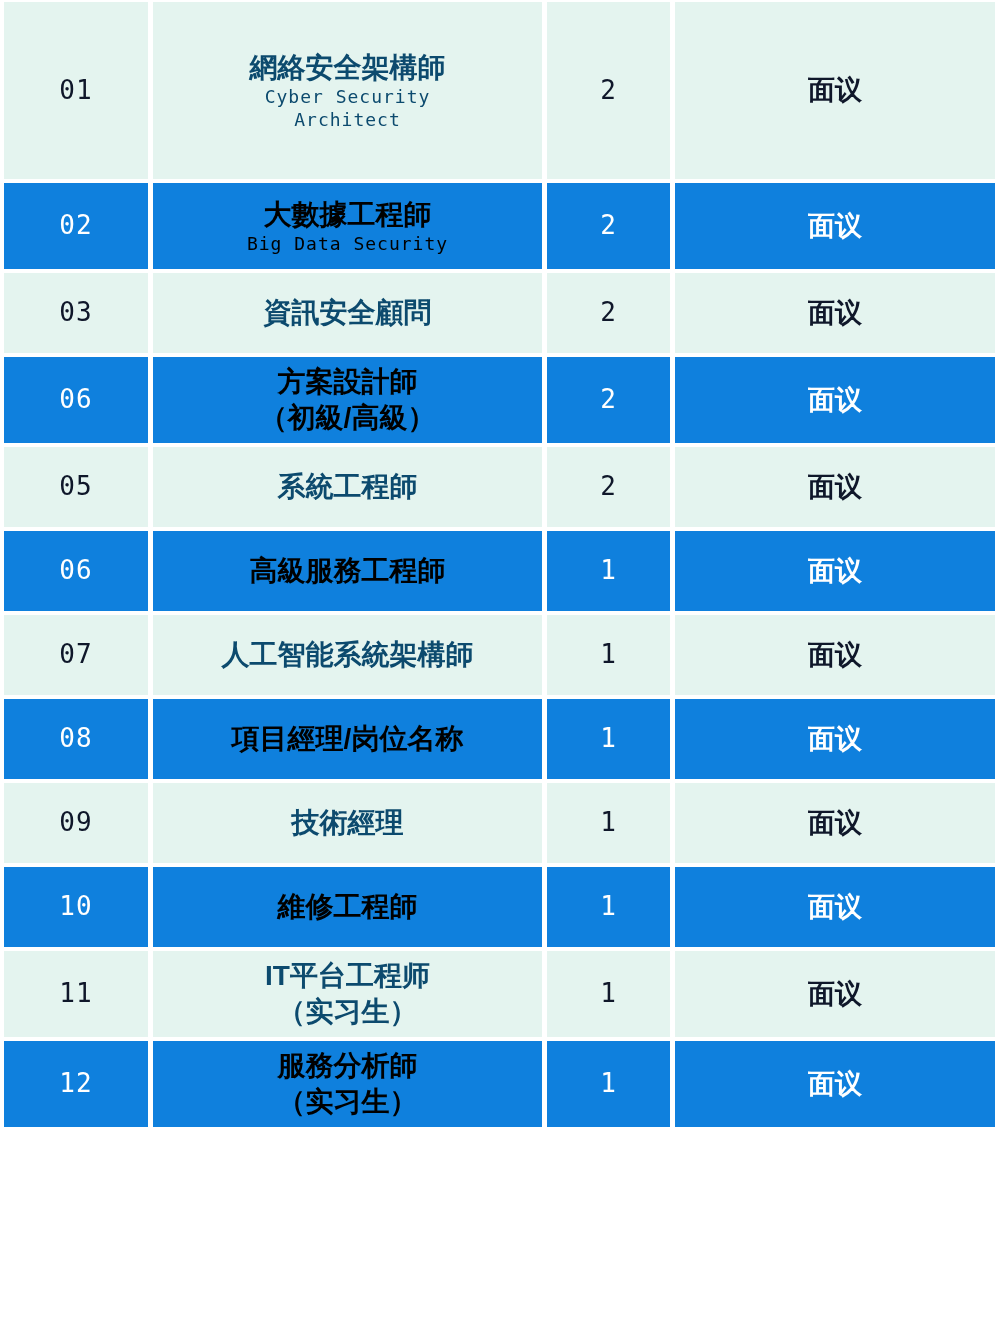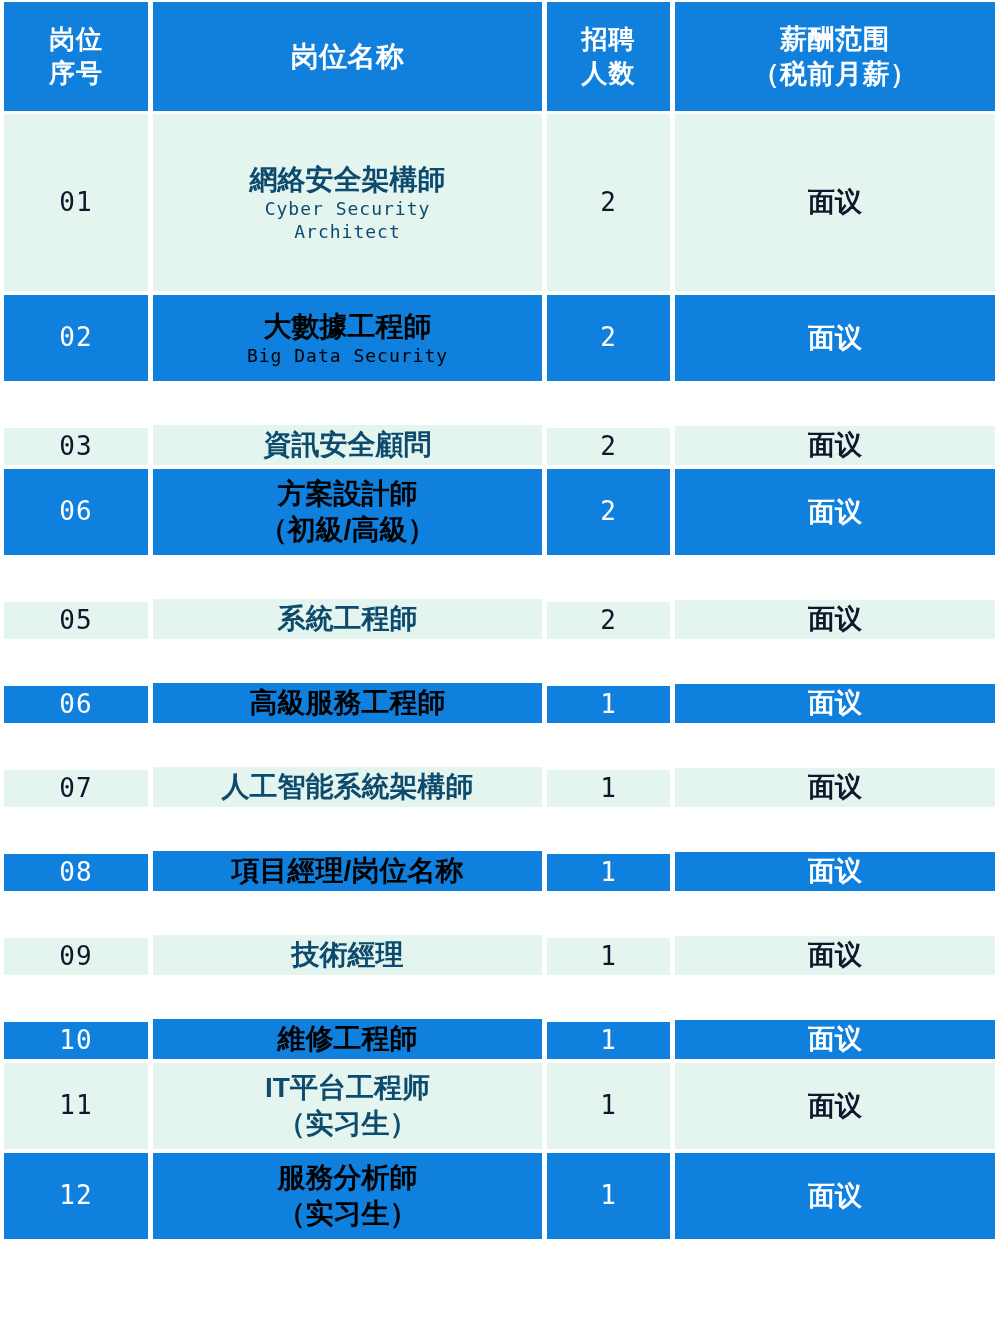--- a/index.html
+++ b/index.html
@@ -95,48 +95,27 @@
     font-family: "DejaVu Sans Mono", "Liberation Mono", monospace;
     font-weight: 400;
     font-size: 18px;
     letter-spacing: 1px;
   }
   .title-sub { display: block; font-weight: 700; }
 
   
   .h-triple { height: 177px; }
   .h-double { height: 86px; }
-  .h-single { height: 80px; align-items: flex-end; }
+  .h-single { height: 80px; }
 </style>
 </head>
 <body>
 
 <div id="recruitment-table">
 
-  <div class="table-row header-row">
-    <div class="cell col-no">
-      <div>
-        <span class="title-cn">岗位</span>
-        <span class="title-cn">序号</span>
-      </div>
-    </div>
-    <div class="cell col-title">岗位名称</div>
-    <div class="cell col-count">
-      <div>
-        <span class="title-cn">招聘</span>
-        <span class="title-cn">人数</span>
-      </div>
-    </div>
-    <div class="cell col-salary">
-      <div>
-        <span class="title-cn">薪酬范围</span>
-        <span class="title-cn">（税前月薪）</span>
-      </div>
-    </div>
-  </div>
 
   <div id="rows-container">
       <div class="table-row row-light h-triple">
         <div class="cell col-no">01</div>
         <div class="cell col-title">
           <div>
             <span class="title-cn">網絡安全架構師</span>
             <span class="title-en">Cyber Security</span>
             <span class="title-en">Architect</span>
           </div>

